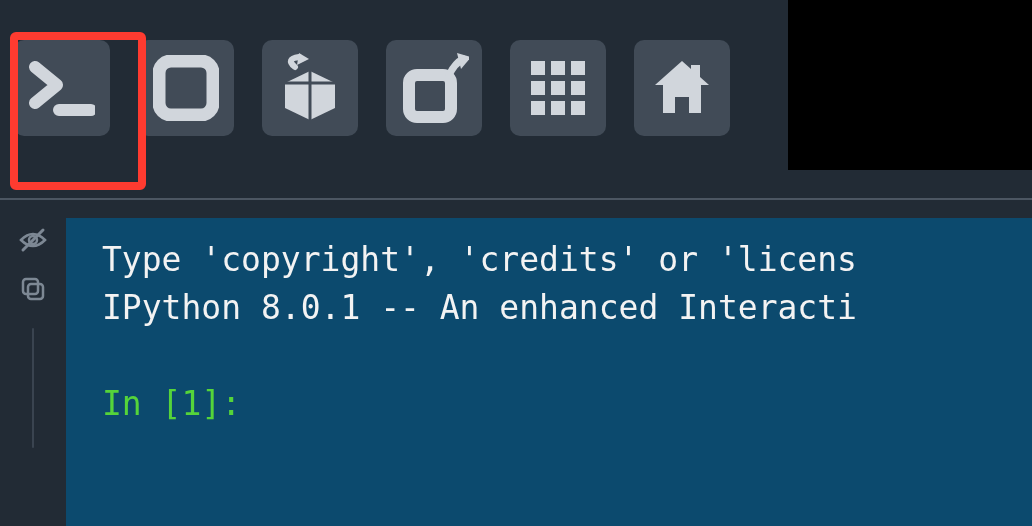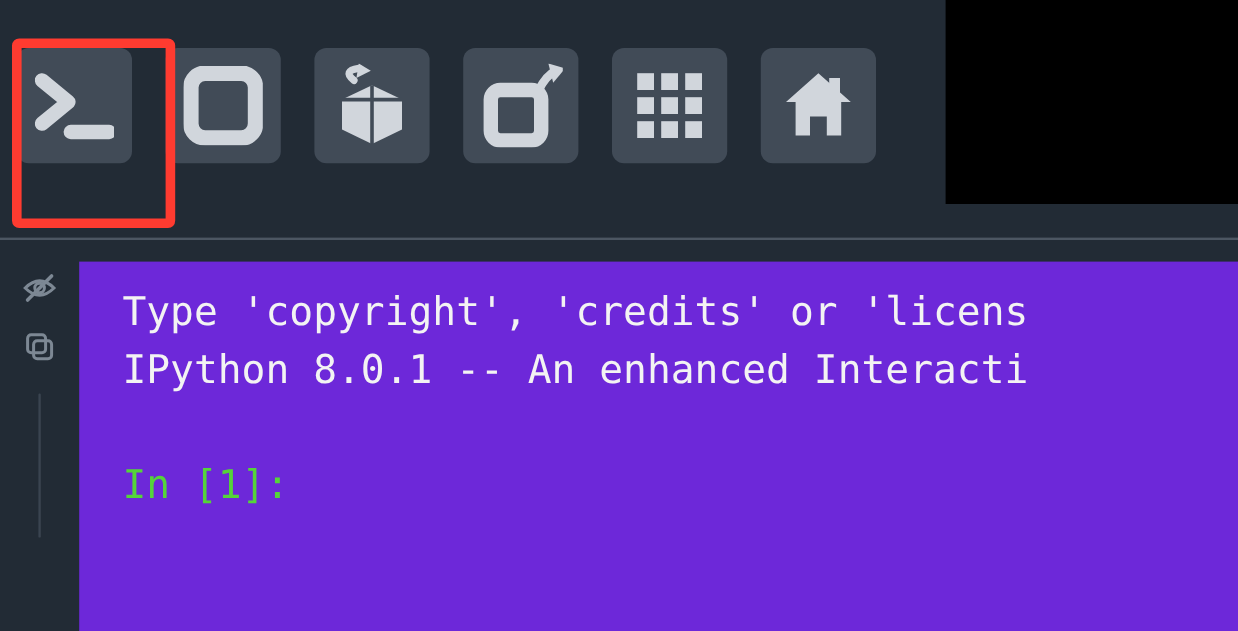--- a/index.html
+++ b/index.html
@@ -78,21 +78,21 @@
     width: 2px;
     height: 120px;
     background: #3a4450;
     margin-top: 4px;
     border-radius: 1px;
   }
 
   .console {
     margin-top: 18px;
     flex: 1;
-    background: #6d28d9;
+    background: #0c4a6e;
     color: #f3f3f3;
     font-size: 33px;
     line-height: 1.45;
     padding: 18px 0 0 36px;
     font-family: "DejaVu Sans Mono", "Menlo", "Consolas", monospace;
     white-space: pre;
     overflow: hidden;
   }
   .prompt-in { color: #55d43a; }
 </style>

